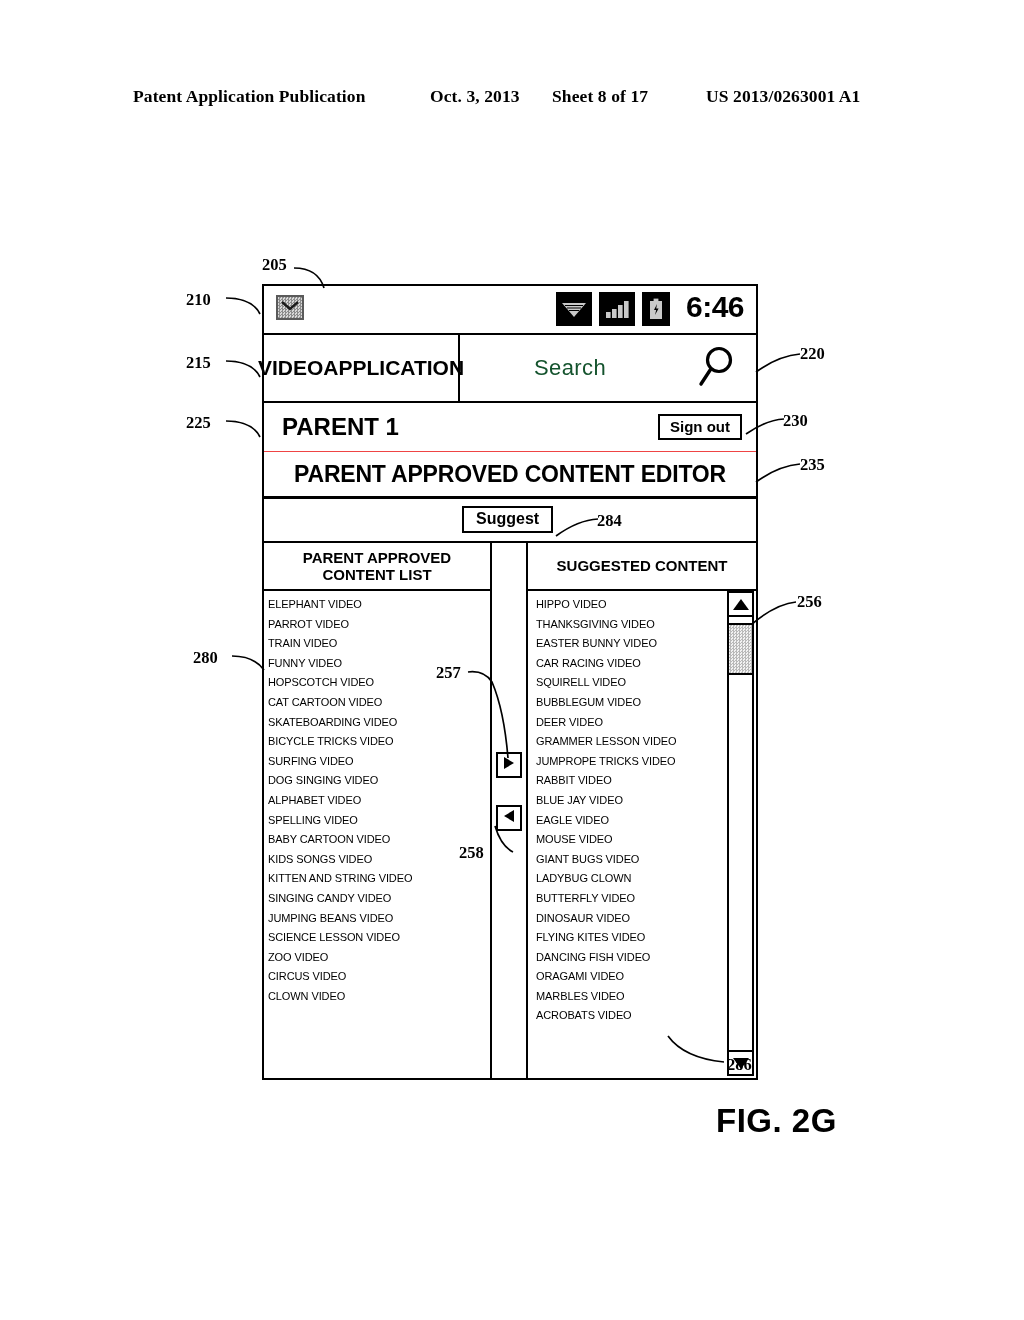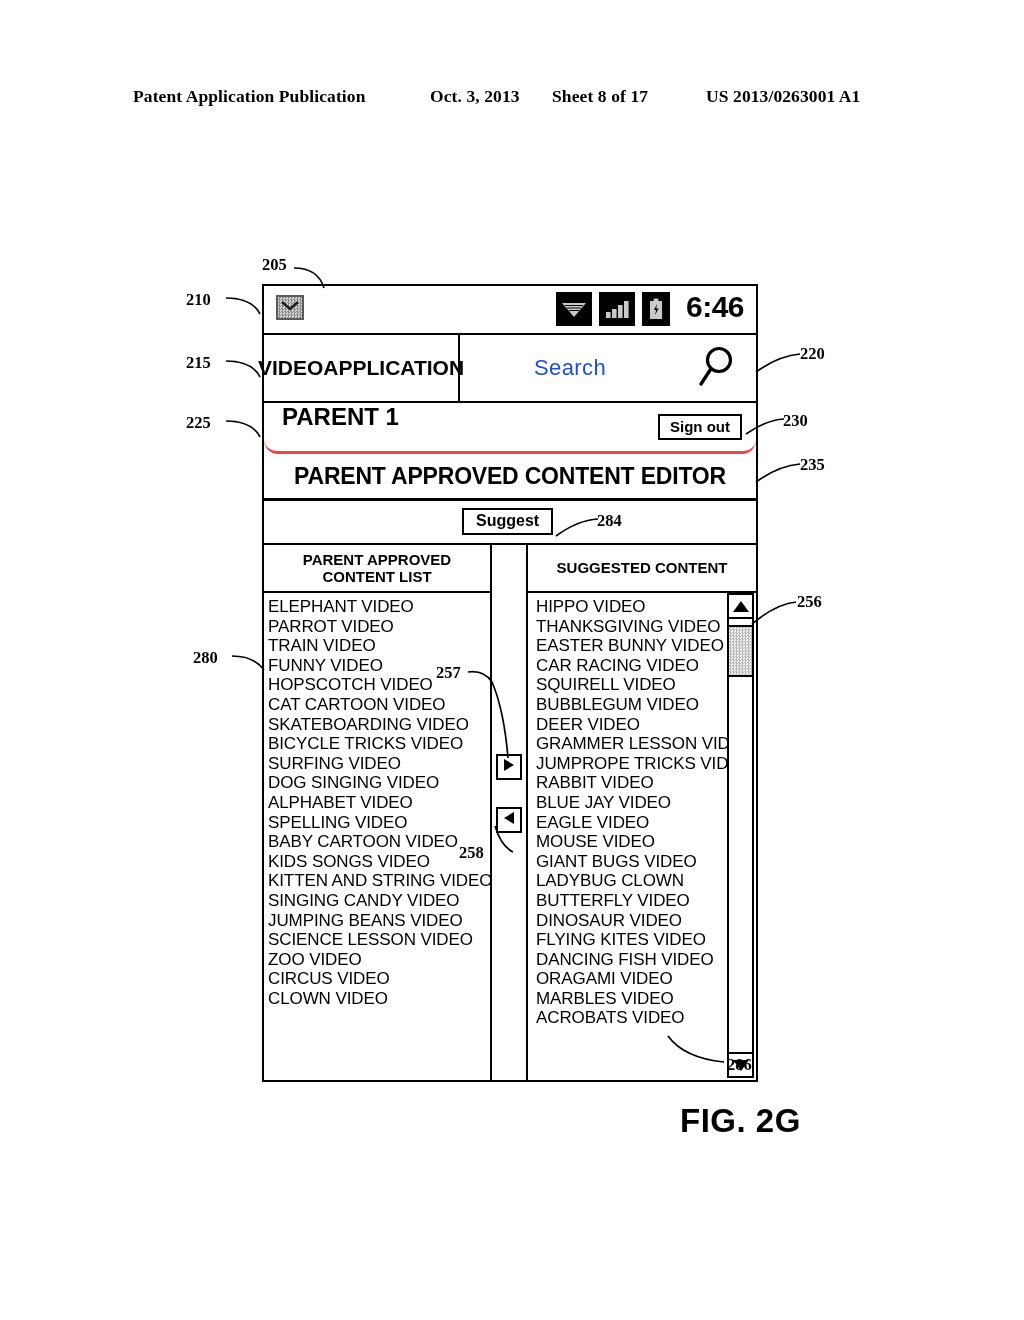--- a/index.html
+++ b/index.html
@@ -55,28 +55,28 @@
   .app-title{
     width:196px;border-right:2px solid #000;box-sizing:border-box;
     display:flex;flex-direction:row;align-items:center;justify-content:center;
     font-size:21px;font-weight:bold;line-height:1.12;
   }
   .search-cell{
     flex:1;position:relative;display:flex;align-items:center;
   }
   .search-ph{
     position:absolute;left:74px;top:50%;transform:translateY(-50%);
-    font-size:22px;color:#1d4ed8;letter-spacing:.4px;
+    font-size:22px;color:#14532d;letter-spacing:.4px;
   }
   .search-icon{position:absolute;right:20px;top:50%;transform:translateY(-50%);}
 
   
   .parentrow{
-    height:48px;border-bottom:3px solid #ef4444;position:relative;
-    display:flex;border-radius:14px;
+    height:48px;border-bottom:1px solid #ef4444;position:relative;
+    display:flex;align-items:center;
   }
   .parent-name{margin-left:18px;font-size:24px;font-weight:bold;}
   .signout{
     position:absolute;right:14px;top:50%;transform:translateY(-50%);
     border:2px solid #000;padding:2px 10px 3px;
     font-size:15px;font-weight:bold;background:#fff;
   }
 
   
   .editor-title{
@@ -103,21 +103,21 @@
   .col-head{
     height:46px;border-bottom:2px solid #000;
     display:flex;flex-direction:column;align-items:center;justify-content:center;
     font-size:15px;font-weight:bold;line-height:1.15;text-align:center;
   }
   .col-body{
     flex:1;overflow:hidden;padding:4px 0 0 4px;
   }
   .col-body.right{padding-left:8px;}
   .li{
-    font-size:17px;line-height:19.6px;white-space:nowrap;letter-spacing:-.1px;
+    font-size:11px;line-height:19.6px;white-space:nowrap;letter-spacing:-.1px;
   }
   .right-inner{
     width:212px;overflow:hidden;
   }
   
   .xfer{
     position:absolute;left:4px;width:26px;height:26px;
     border:2px solid #000;box-sizing:border-box;background:#fff;
     display:flex;align-items:center;justify-content:center;
   }
@@ -142,21 +142,21 @@
 
   
   .ref{
     position:absolute;font-family:"Liberation Serif", serif;
     font-weight:bold;font-size:16.5px;
   }
   .leader{position:absolute;overflow:visible;}
   .leader path{stroke:#000;stroke-width:1.7px;fill:none;}
 
   .fig-label{
-    position:absolute;left:680px;top:1102px;
+    position:absolute;left:716px;top:1102px;
     font-size:33px;font-weight:bold;letter-spacing:.5px;
   }
 </style>
 </head>
 <body>
 
 <div class="pat-header">
   <span class="ph-pub">Patent Application Publication</span>
   <span class="ph-date">Oct. 3, 2013</span>
   <span class="ph-sheet">Sheet 8 of 17</span>

